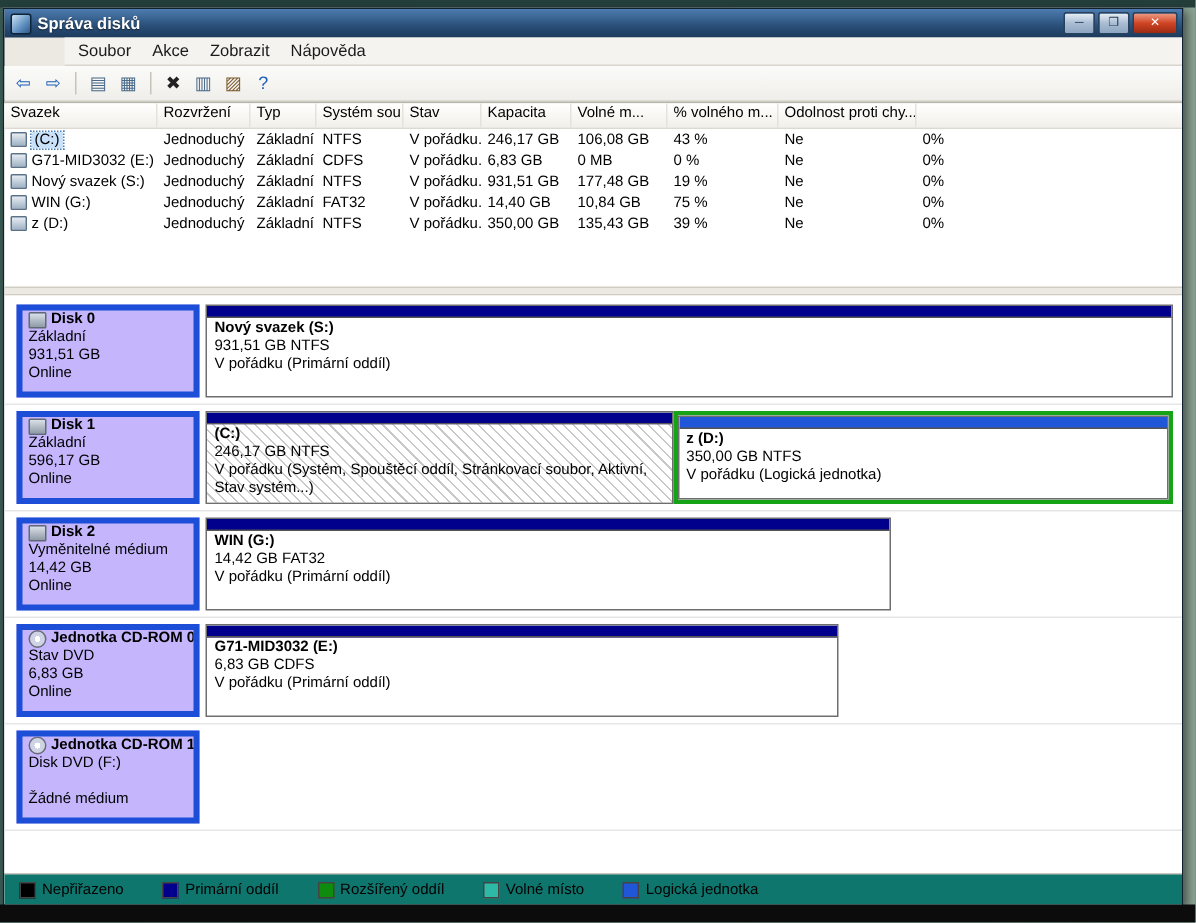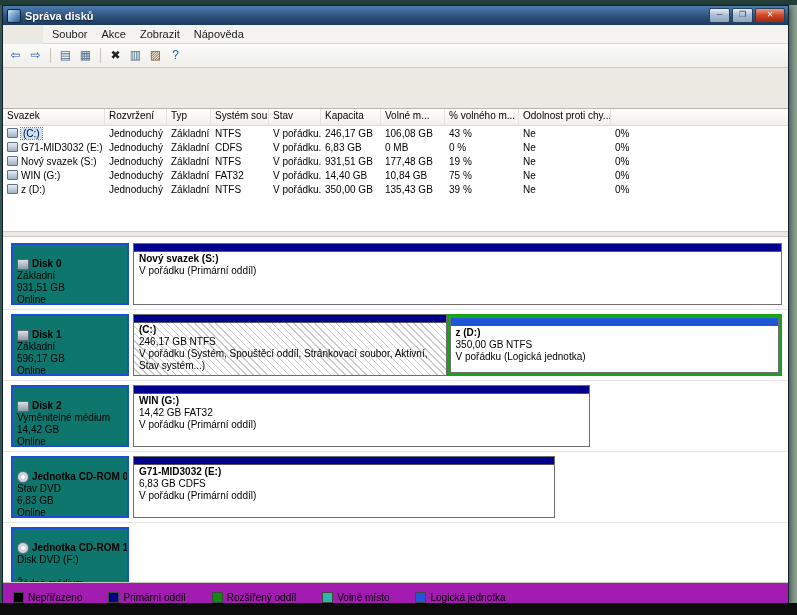--- a/index.html
+++ b/index.html
@@ -29,21 +29,21 @@
     display:flex;align-items:center;padding:0 2px;flex:0 0 auto;margin-left:40px;}
   .menu-item{font-size:11px;padding:2px 7px;color:#1a1a1a;}
 
   .toolbar{height:23px;background:linear-gradient(#fbfbfa,#efeee9);
     border-bottom:1px solid #cfccc3;display:flex;align-items:center;padding:0 4px;gap:3px;flex:0 0 auto;}
   .tb-icon{width:17px;height:17px;font-size:12px;line-height:17px;text-align:center;border-radius:2px;}
   .tb-sep{width:1px;height:15px;background:#c6c3ba;margin:0 3px;}
 
   
   .client{flex:1;display:flex;flex-direction:column;background:#fff;
-    border-top:1px solid #b8b5ac;min-height:0;margin-top:40px;}
+    border-top:1px solid #b8b5ac;min-height:0;}
 
   
   .list-panel{height:122px;flex:0 0 auto;border-bottom:1px solid #d0cdc4;
     display:flex;flex-direction:column;background:#fff;}
   .lgrid{display:grid;grid-template-columns:102px 62px 44px 58px 52px 60px 64px 74px 92px 1fr;}
   .list-header{height:16px;flex:0 0 auto;
     background:linear-gradient(#ffffff,#f1efe8);border-bottom:1px solid #dcd9d0;}
   .hcell{font-size:10px;color:#000;padding:1px 4px;border-right:1px solid #e4e2da;
     white-space:nowrap;overflow:hidden;}
   .lrow{height:14px;}
@@ -51,39 +51,39 @@
     display:flex;align-items:center;gap:3px;}
   .vol-ico{width:9px;height:8px;flex:0 0 auto;border:1px solid #5a7187;border-radius:1px;
     background:linear-gradient(#e7edf3,#9fb2c4);}
   .sel-label{background:#c9e2f9;outline:1px dotted #4d80b4;padding:0 2px;}
 
   .splitter{height:4px;background:#ece9e2;border-bottom:1px solid #cfccc3;flex:0 0 auto;}
 
   
   .graph-panel{flex:1;background:#fff;overflow:hidden;padding-top:2px;}
   .disk-row{display:flex;align-items:stretch;padding:4px 6px 4px 8px;border-bottom:1px solid #e6e6e6;height:62px;}
-  .disk-info{width:106px;flex:0 0 auto;background:#0f766e;border:2px solid #1d4ed8;
-    padding:13px 4px;font-size:10px;line-height:12px;color:#000;overflow:hidden;}
+  .disk-info{width:106px;flex:0 0 auto;background:#c4b5fd;border:4px solid #1d4ed8;
+    padding:0 4px;font-size:10px;line-height:12px;color:#000;overflow:hidden;}
   .disk-title{font-weight:bold;display:flex;align-items:center;gap:3px;white-space:nowrap;}
   .hdd-ico{width:10px;height:9px;border:1px solid #5f6a74;border-radius:1px;
     background:linear-gradient(#d9e0e7,#8f9aa6);flex:0 0 auto;}
   .cd-ico{width:10px;height:10px;border:1px solid #6a6a7a;border-radius:50%;
     background:radial-gradient(circle at 50% 50%,#fff 0 2px,#cfd4e4 2px 5px);flex:0 0 auto;}
   .disk-volumes{display:flex;align-items:stretch;margin-left:4px;min-width:0;}
   .volume{border:1px solid #6e6e6e;background:#fff;display:flex;flex-direction:column;overflow:hidden;}
   .vol-band{height:7px;border-bottom:1px solid #555;flex:0 0 auto;}
   .vol-body{flex:1;padding:1px 5px;font-size:10px;line-height:12px;color:#000;overflow:hidden;}
   .vol-body .b{font-weight:bold;}
   .vol-body.hatched{background:repeating-linear-gradient(45deg,#ffffff 0 4px,#c9c9c9 4px 5px);}
   .ext-wrap{border:3px solid #17a317;display:flex;}
   .ext-wrap .volume{border:1px solid #6e6e6e;flex:1;}
 
   
-  .legend{height:20px;flex:0 0 auto;background:#a21caf;border-top:1px solid #c9c6bd;
-    display:flex;align-items:flex-end;padding:0 10px;gap:26px;}
+  .legend{height:20px;flex:0 0 auto;background:#0f766e;border-top:1px solid #c9c6bd;
+    display:flex;align-items:center;padding:0 10px;gap:26px;}
   .leg-item{display:flex;align-items:center;gap:4px;font-size:10px;color:#000;white-space:nowrap;}
   .leg-sq{width:9px;height:9px;border:1px solid #444;flex:0 0 auto;}
 </style>
 </head>
 <body>
 
 <div class="desktop">
   <div class="desktop-top"></div>
 
   <div class="window">
@@ -222,20 +222,21 @@
               </div>
               <div>Základní</div>
               <div>931,51 GB</div>
               <div>Online</div>
             </div>
             <div class="disk-volumes">
               <div class="volume" style="width: 650px;">
                 <div class="vol-band" style="background: rgb(0, 0, 140);"></div>
                 <div class="vol-body">
                   <div class="b">Nový svazek (S:)</div>
+                  <div>931,51 GB NTFS</div>
                   <div>V pořádku (Primární oddíl)</div>
                 </div>
               </div>
             </div>
           </div>
           <div class="disk-row">
             <div class="disk-info">
               <div class="disk-title">
                 <span class="hdd-ico"></span>
                 <span>Disk 1</span>

